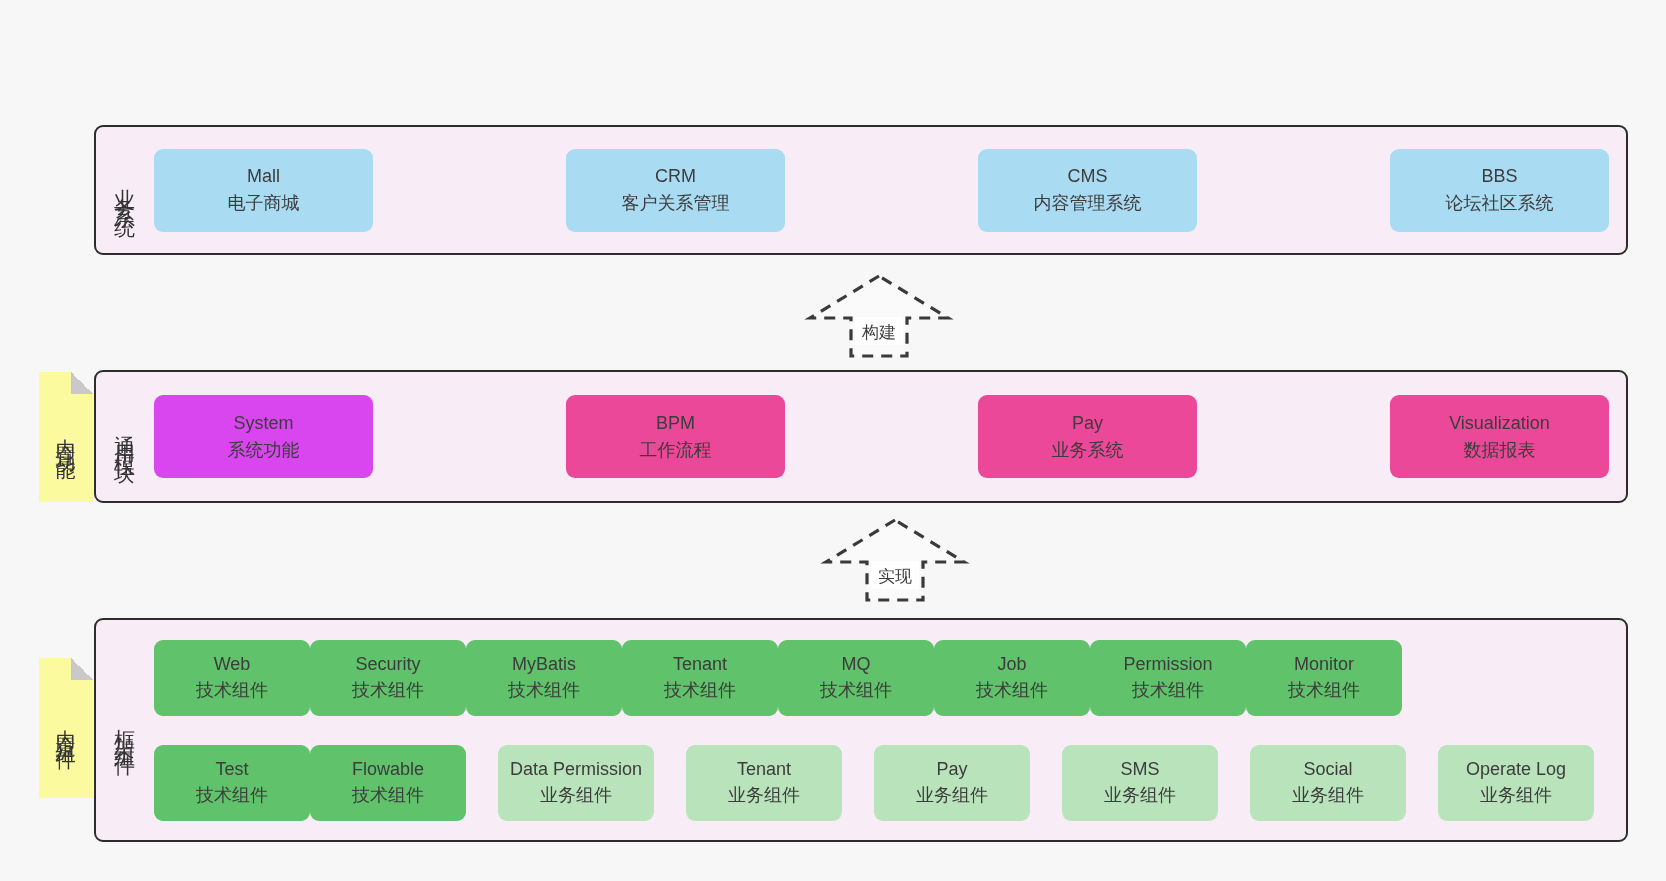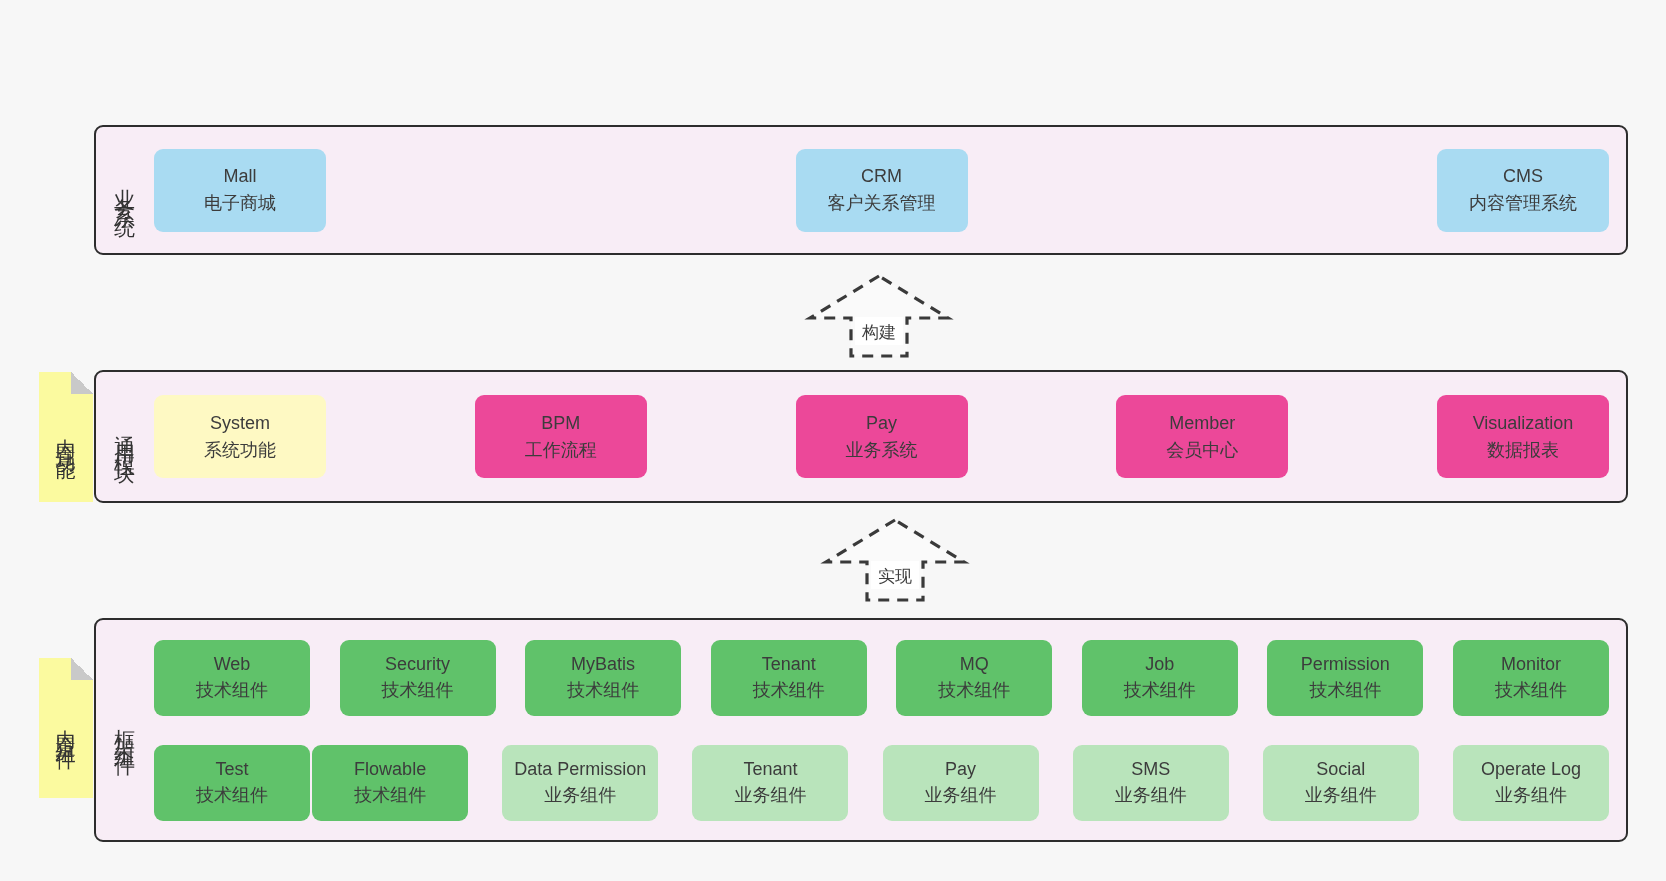--- a/index.html
+++ b/index.html
@@ -17,30 +17,30 @@
   .panel-modules{top:370px;height:133px;}
   .panel-framework{top:618px;height:224px;}
   .vlabel-wrap{width:58px;flex:0 0 58px;display:flex;align-items:center;justify-content:center;}
   .vlabel{
     writing-mode:vertical-lr;text-orientation:upright;
     font-size:21px;letter-spacing:9px;color:#333;line-height:1;
   }
   
   .boxes{flex:1;display:flex;align-items:center;justify-content:space-between;padding-right:17px;}
   .grid{flex:1;display:flex;flex-direction:column;justify-content:center;gap:29px;padding-right:17px;}
-  .grid-row{display:flex;justify-content:space-between;}
+  .grid-row{display:flex;}
   .box{
-    width:172px;height:83px;border-radius:9px;
+    width:219px;height:83px;border-radius:9px;
     display:flex;flex-direction:column;align-items:center;justify-content:center;
     text-align:center;font-size:18px;line-height:1.5;color:#3c3c3c;
   }
   .box span{display:block;}
   .box-sm{width:156px;height:76px;line-height:1.42;}
   .blue{background:#a9dbf2;}
-  .red{background:#fef9c3;text-align:right;}
+  .red{background:#d946ef;text-align:right;}
   .pink{background:#ec4899;}
   .green-dark{background:#60c26a;}
   .green-light{background:#b9e4bb;margin-left:32px;}
   
   .note{
     position:absolute;left:-57px;width:54px;background:#fbfa9f;
     display:flex;align-items:center;justify-content:center;
   }
   .note::after{
     content:"";position:absolute;top:0;right:0;width:22px;height:22px;
@@ -81,20 +81,24 @@
         <span>电子商城</span>
       </div>
       <div class="box blue">
         <span>CRM</span>
         <span>客户关系管理</span>
       </div>
       <div class="box blue">
         <span>CMS</span>
         <span>内容管理系统</span>
       </div>
+      <div class="box blue">
+        <span>BBS</span>
+        <span>论坛社区系统</span>
+      </div>
     </div>
   </section>
 
   <svg class="arrow arrow-build" viewBox="0 0 150 88">
     <polygon class="arrow-shape" points="75,4 6,46 47,46 47,84 103,84 103,46 144,46"></polygon>
     <rect class="arrow-label-bg" x="51" y="45" width="48" height="28"></rect>
     <text class="arrow-text" x="75" y="66">构建</text>
   </svg>
 
   <section class="panel panel-modules">
@@ -111,24 +115,20 @@
       </div>
       <div class="box pink">
         <span>BPM</span>
         <span>工作流程</span>
       </div>
       <div class="box pink">
         <span>Pay</span>
         <span>业务系统</span>
       </div>
       <div class="box pink">
-        <span>Member</span>
-        <span>会员中心</span>
-      </div>
-      <div class="box pink">
         <span>Visualization</span>
         <span>数据报表</span>
       </div>
     </div>
   </section>
 
   <svg class="arrow arrow-implement" viewBox="0 0 150 88">
     <polygon class="arrow-shape" points="75,4 6,46 47,46 47,84 103,84 103,46 144,46"></polygon>
     <rect class="arrow-label-bg" x="51" y="45" width="48" height="28"></rect>
     <text class="arrow-text" x="75" y="66">实现</text>

